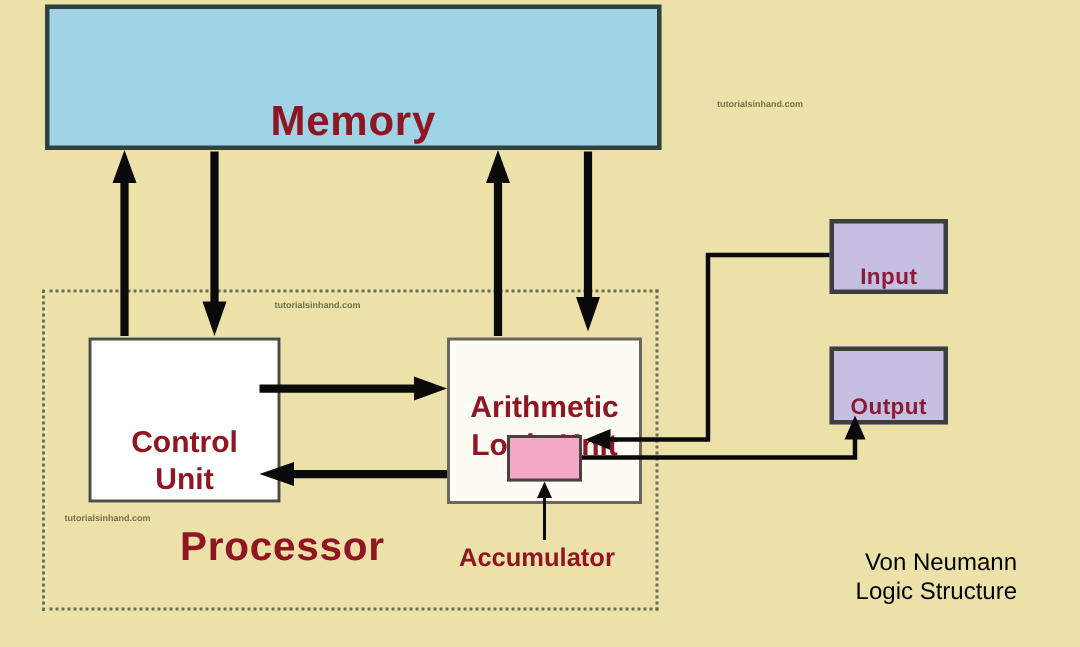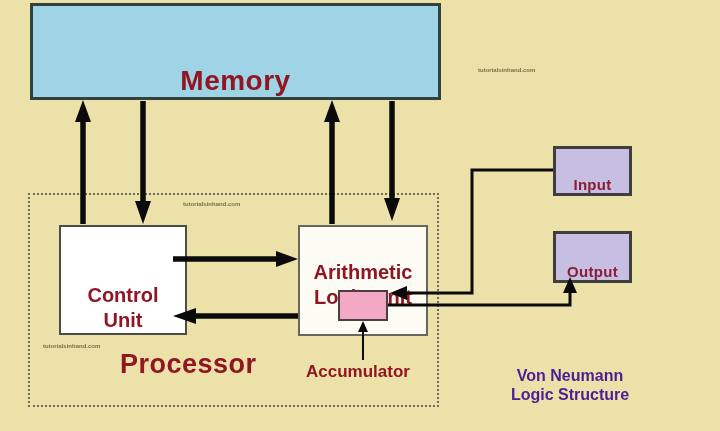--- a/index.html
+++ b/index.html
@@ -75,25 +75,25 @@
     position: absolute;
     font-weight: bold;
     color: #8f1622;
     white-space: nowrap;
   }
   .processor-label   { left: 120px; top: 349px; font-size: 27px; letter-spacing: .5px; }
   .accumulator-label { left: 306px; top: 362px; font-size: 17px; }
   .caption {
     position: absolute;
     left: 462px; top: 366px; width: 216px;
-    text-align: center;
-    font-weight: bold;
+    text-align: right;
+    font-weight: normal;
     font-size: 16px;
     line-height: 1.2;
-    color: #4c1d95;
+    color: #000000;
   }
   .watermark {
     position: absolute;
     font-size: 6px;
     font-weight: bold;
     color: #5f5c35;
     opacity: .85;
     white-space: nowrap;
   }
   .wm1 { left: 478px; top: 67px; }

